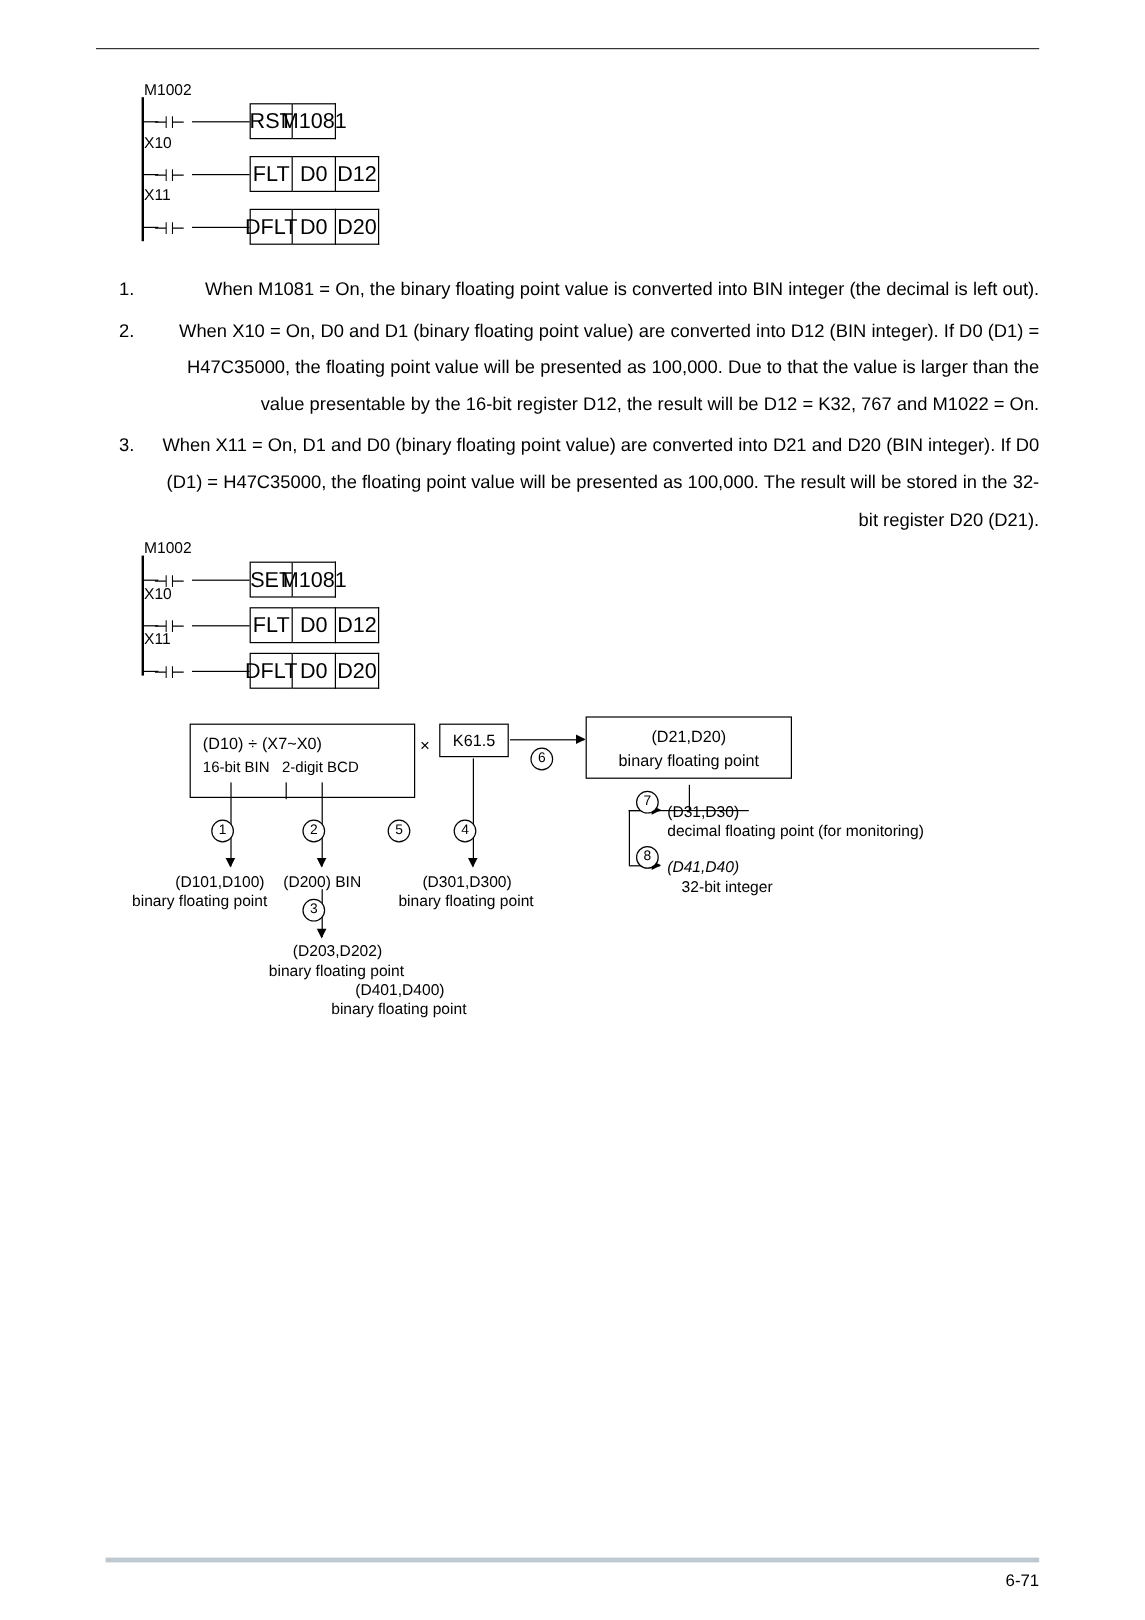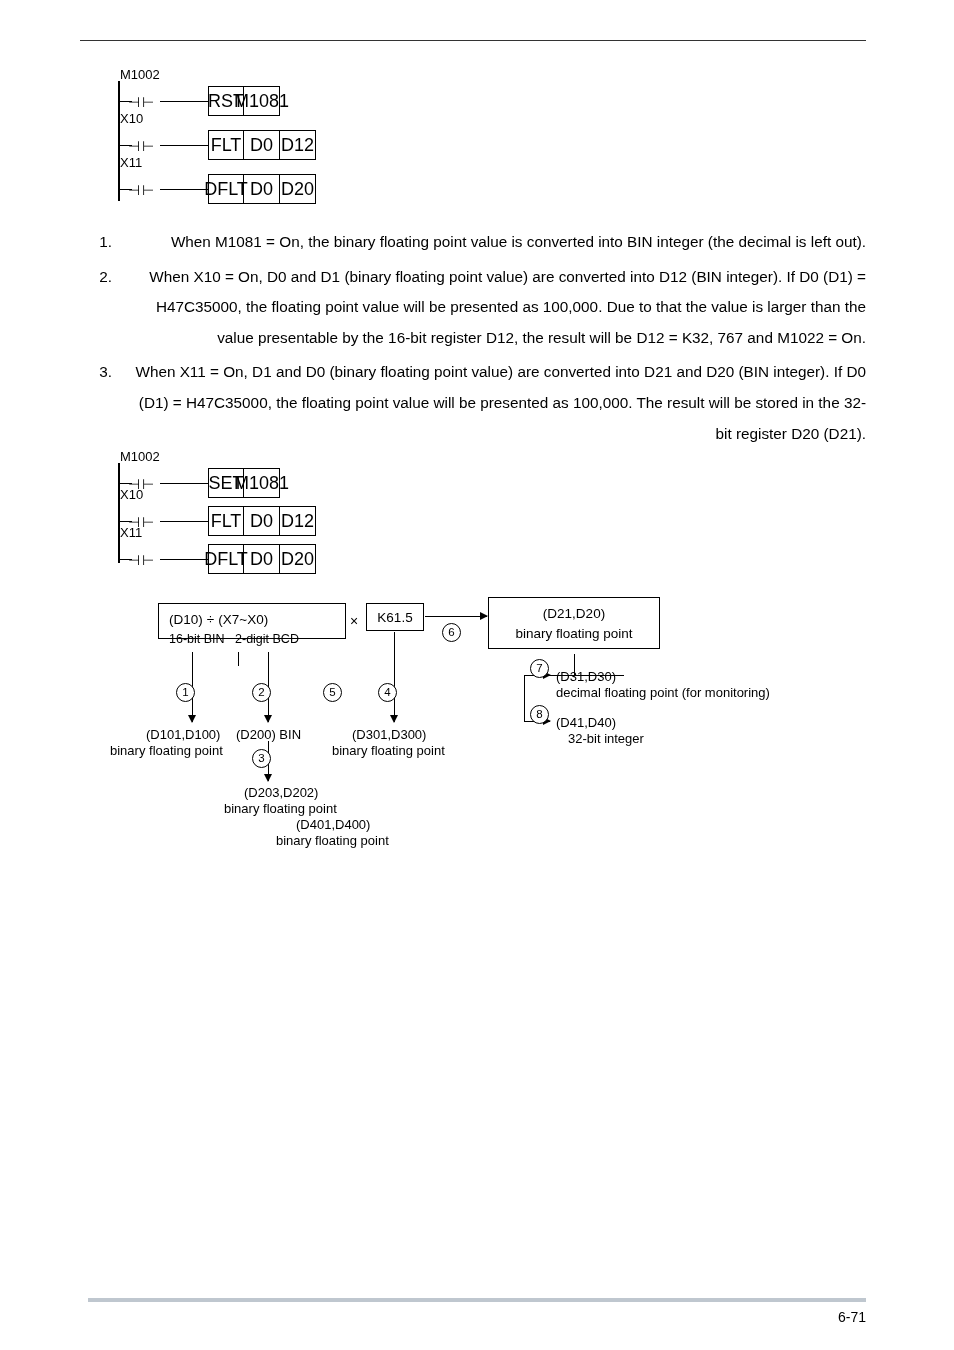--- a/index.html
+++ b/index.html
@@ -265,21 +265,21 @@
         <div class="op-box">DFLT</div>
         <div class="op-box">D0</div>
         <div class="op-box">D20</div>
       </div>
     </div>
   </div>
 
 
   <div class="flowchart">
 
-    <div class="fc-box" style="left:30px; top:6px; width:188px; height:36px; text-align:left; padding-left:10px; padding-right:10px;">
+    <div class="fc-box" style="left:30px; top:6px; width:188px; height:62px; text-align:left; padding-left:10px; padding-right:10px;">
       <div>
         <span>(D10)</span>
         <span style="display:inline-block; width:8px; text-align:center;">÷</span>
         <span>(X7~X0)</span>
       </div>
       <div style="font-size:12.5px;">
         <span>16-bit BIN</span>&nbsp;&nbsp;
         <span>2-digit BCD</span>
       </div>
     </div>
@@ -302,21 +302,21 @@
     <div class="fc-line fc-arrow-r" style="left:396px; top:78px; width:26px; height:1px;"></div>
     <div class="fc-line" style="left:396px; top:78px; width:1px; height:46px;"></div>
     <div class="fc-line fc-arrow-r" style="left:396px; top:124px; width:26px; height:1px;"></div>
 
     <span class="circled" style="position:absolute; left:402px; top:62px;">7</span>
     <span class="circled" style="position:absolute; left:402px; top:108px;">8</span>
 
     <div class="fc-lbl" style="left:428px; top:70px;">(D31,D30)</div>
     <div class="fc-lbl" style="left:428px; top:86px;">decimal floating point (for monitoring)</div>
 
-    <div class="fc-lbl" style="left:428px; top:116px;">(D41,D40)</div>
+    <div class="fc-lbl" style="left:428px; top:116px;font-style:italic;">(D41,D40)</div>
     <div class="fc-lbl" style="left:428px; top:132px;margin-left:12px;">32-bit integer</div>
 
     <div class="fc-line fc-arrow-d" style="left:64px; top:55px; width:1px; height:70px;"></div>
     <span class="circled" style="position:absolute; left:48px; top:86px;">1</span>
 
     <div class="fc-line fc-arrow-d" style="left:140px; top:55px; width:1px; height:70px;"></div>
     <span class="circled" style="position:absolute; left:124px; top:86px;">2</span>
 
     <div class="fc-line" style="left:110px; top:55px; width:1px; height:14px;"></div>
     <span class="circled" style="position:absolute; left:195px; top:86px;">5</span>

